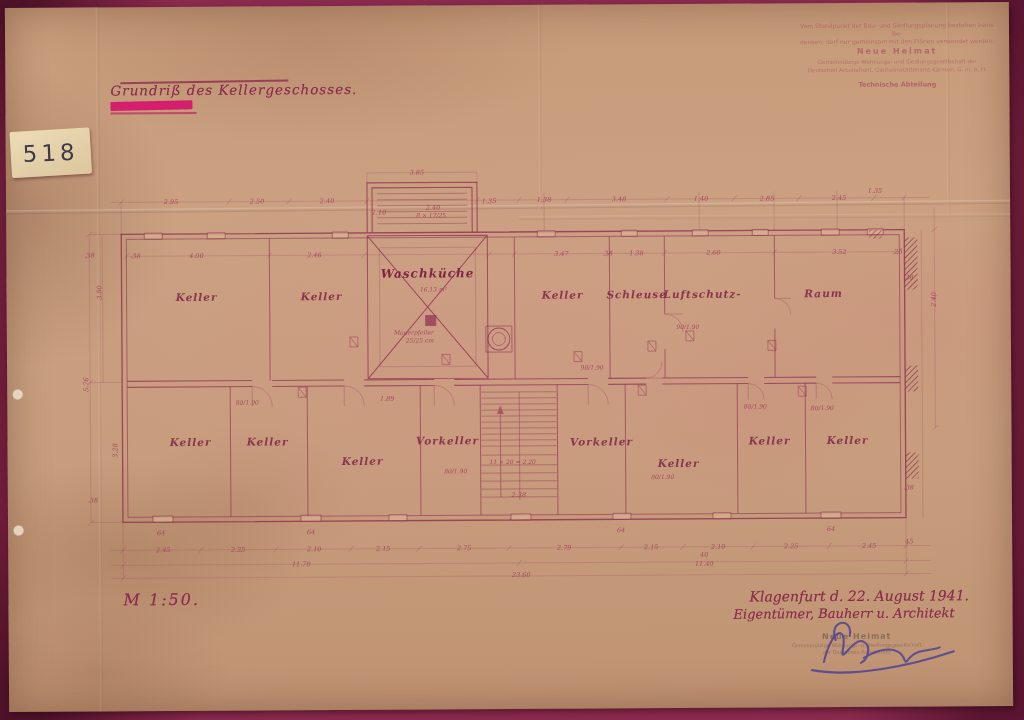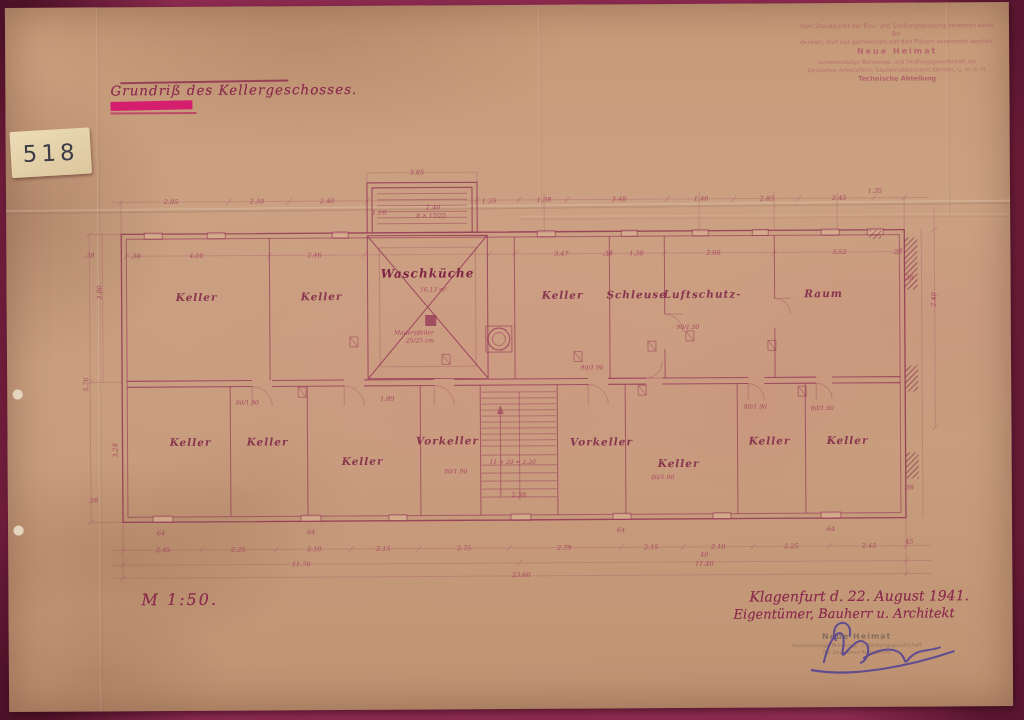--- a/index.html
+++ b/index.html
@@ -49,22 +49,22 @@
   .sticker{position:absolute;left:12px;top:127px;width:80px;height:46px;
     background:linear-gradient(160deg,#ecdcb6,#dcc69d);transform:rotate(-3deg);
     box-shadow:1px 2px 3px rgba(60,20,20,.4);border-radius:2px;
     display:flex;align-items:center;justify-content:center;}
   .sticker span{font-family:"DejaVu Sans",sans-serif;font-size:23px;color:#3c3c46;letter-spacing:4px;transform:rotate(1deg);}
   .stamp-tr{position:absolute;left:798px;top:24px;width:202px;text-align:center;
     color:#a84460;font-family:"DejaVu Sans",sans-serif;line-height:1.35;}
   .stamp-tr .s1{font-size:6px;opacity:.5;}
   .stamp-tr .s2{font-size:8px;font-weight:bold;letter-spacing:2px;opacity:.6;margin:1px 0;}
   .stamp-tr .s3{font-size:5.5px;opacity:.5;}
-  .stamp-tr .s4{font-size:6.5px;font-weight:bold;opacity:.65;margin-top:1px;}
-  .scale-note{position:absolute;left:140px;top:588px;font-size:16px;letter-spacing:2px;font-style:italic;}
+  .stamp-tr .s4{font-size:6.5px;font-weight:bold;opacity:.65;margin-top:7px;}
+  .scale-note{position:absolute;left:122px;top:588px;font-size:16px;letter-spacing:2px;font-style:italic;}
   .footer-date{position:absolute;left:748px;top:590px;font-size:14px;}
   .footer-parties{position:absolute;left:732px;top:608px;font-size:13px;}
   .stamp-gray{position:absolute;left:780px;top:634px;width:150px;text-align:center;
     color:#62544c;font-family:"DejaVu Sans",sans-serif;line-height:1.3;}
   .stamp-gray .g1{font-size:8px;font-weight:bold;letter-spacing:1px;opacity:.6;}
   .stamp-gray .g2{font-size:5px;opacity:.5;}
   svg text{user-select:none;}
   .dim{font:italic 6.5px "DejaVu Serif",serif;fill:#a23a5c;opacity:.85;text-anchor:middle;}
   .note{font:italic 6px "DejaVu Serif",serif;fill:#9c3256;opacity:.8;text-anchor:middle;}
   .room{font:italic bold 10.5px "DejaVu Serif",serif;fill:#802848;opacity:.88;text-anchor:middle;letter-spacing:1px;}

